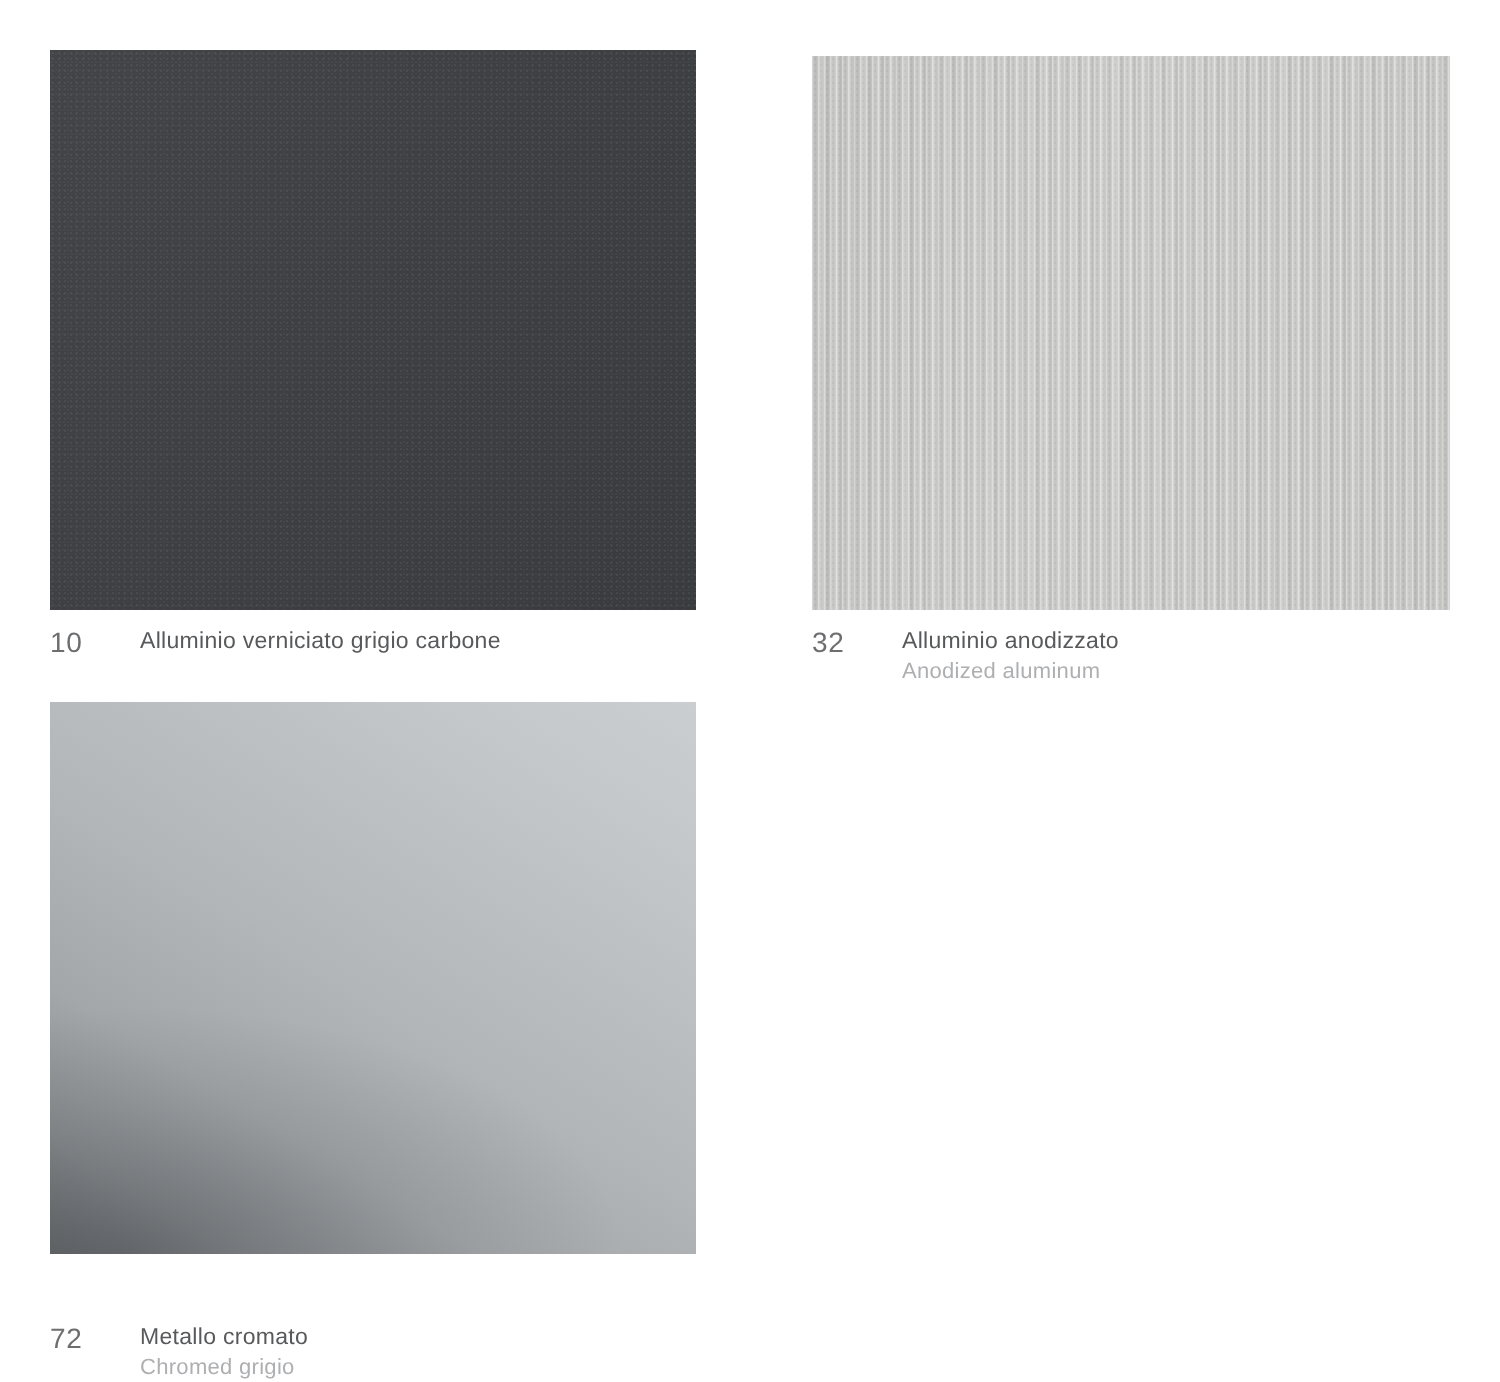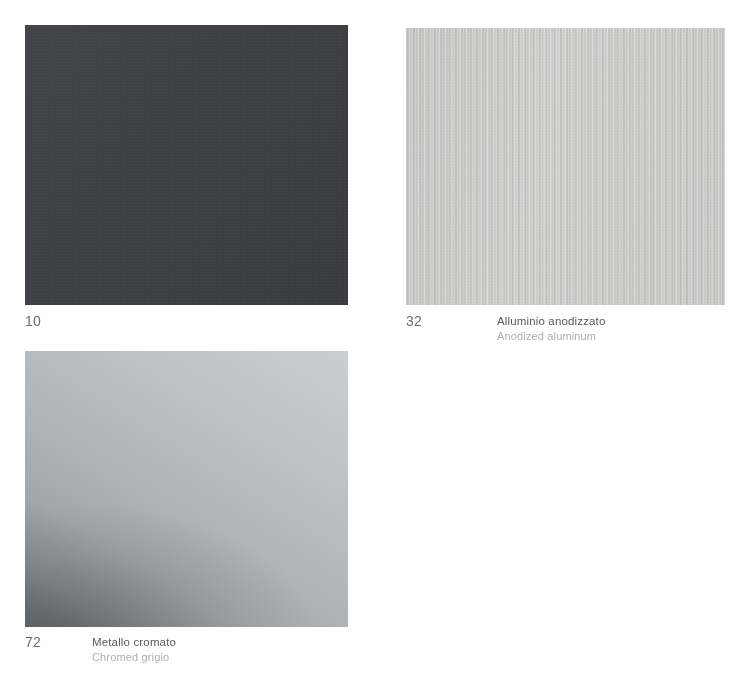--- a/index.html
+++ b/index.html
@@ -127,36 +127,37 @@
 </style>
 </head>
 <body>
 
 <div class="swatch-board">
     <div class="swatch-entry" style="left: 0px; top: 0px;">
       <div class="swatch-tile finish-carbon" style="left: 25px; top: 25px; width: 323px; height: 280px;"></div>
       <div class="swatch-caption" style="left: 25px; top: 314px;">
         <span class="caption-code" style="width: 45px;">10</span>
         <div class="caption-names">
+          <span class="caption-name-it">Alluminio verniciato grigio carbone</span>
         </div>
       </div>
     </div>
     <div class="swatch-entry" style="left: 0px; top: 0px;">
       <div class="swatch-tile finish-anodized" style="left: 406px; top: 28px; width: 319px; height: 277px;"></div>
-      <div class="swatch-caption" style="left: 406px; top: 314px; gap: 46px;">
+      <div class="swatch-caption" style="left: 406px; top: 314px;">
         <span class="caption-code" style="width: 45px;">32</span>
         <div class="caption-names">
           <span class="caption-name-it">Alluminio anodizzato</span>
           <span class="caption-name-en">Anodized aluminum</span>
         </div>
       </div>
     </div>
     <div class="swatch-entry" style="left: 0px; top: 0px;">
       <div class="swatch-tile finish-chrome" style="left: 25px; top: 351px; width: 323px; height: 276px;"></div>
-      <div class="swatch-caption" style="left: 25px; top: 635px; gap: 22px;">
+      <div class="swatch-caption" style="left: 25px; top: 662px;">
         <span class="caption-code" style="width: 45px;">72</span>
         <div class="caption-names">
           <span class="caption-name-it">Metallo cromato</span>
           <span class="caption-name-en">Chromed grigio</span>
         </div>
       </div>
     </div>
   </div>
 
 </body></html>

